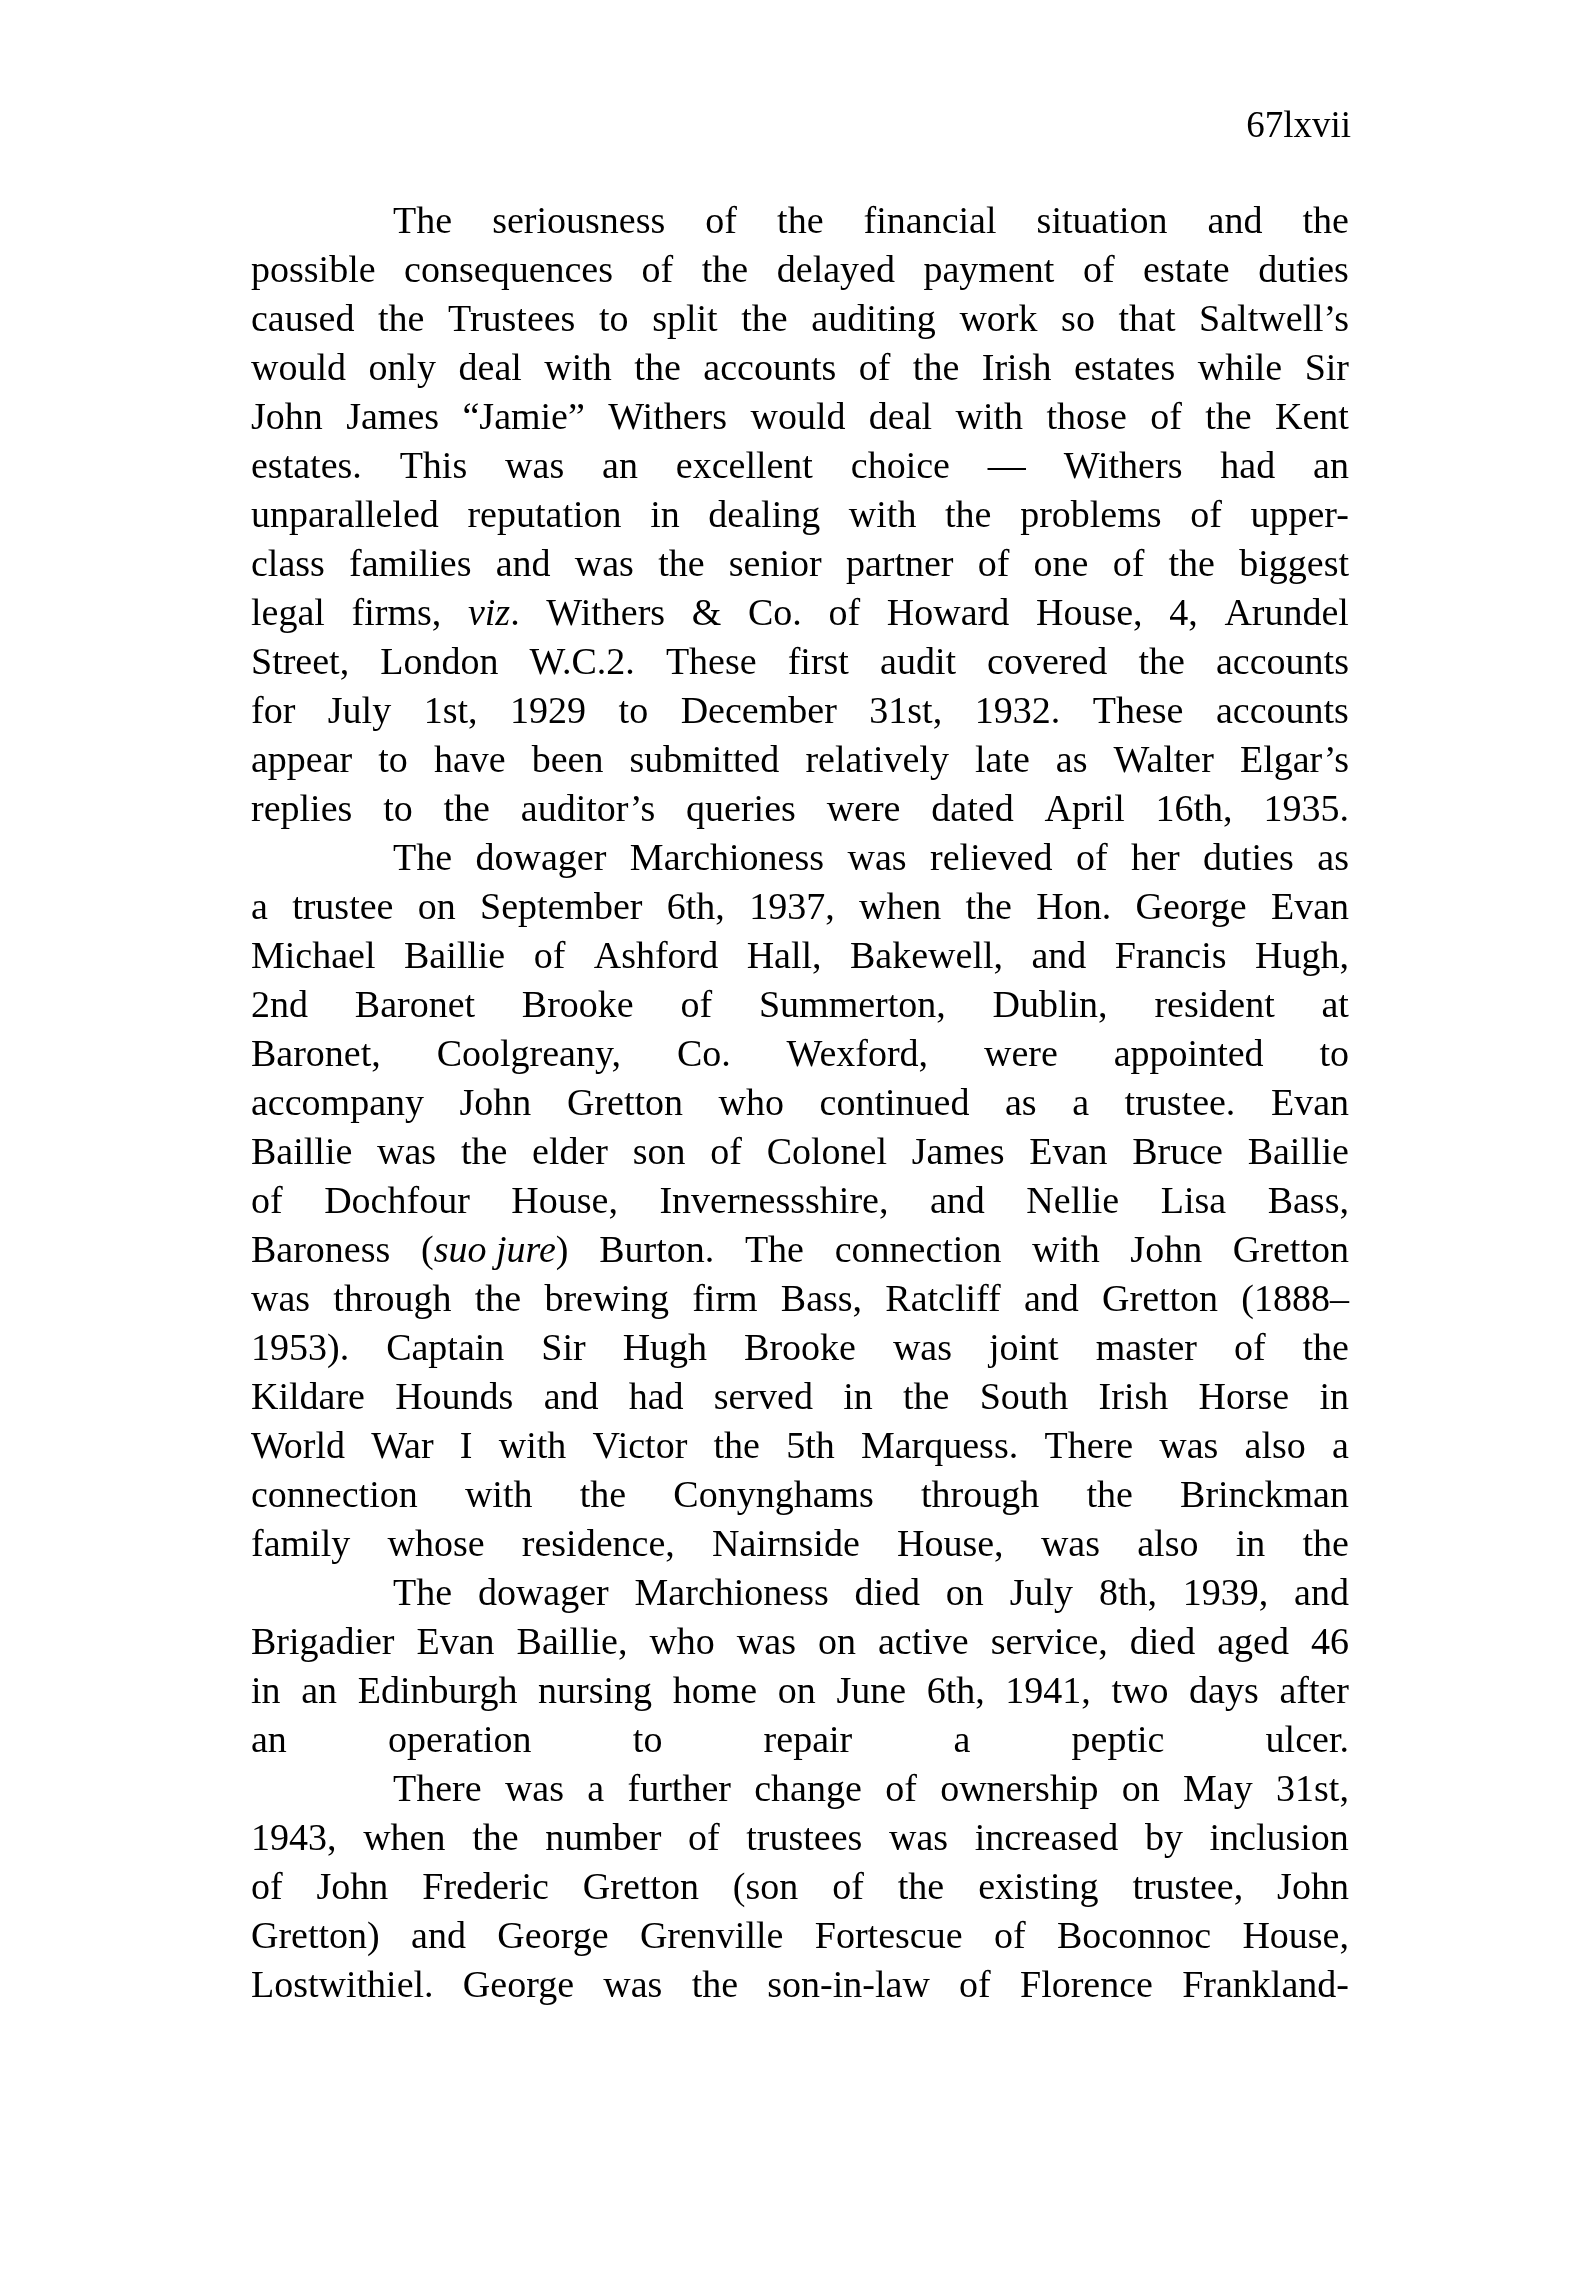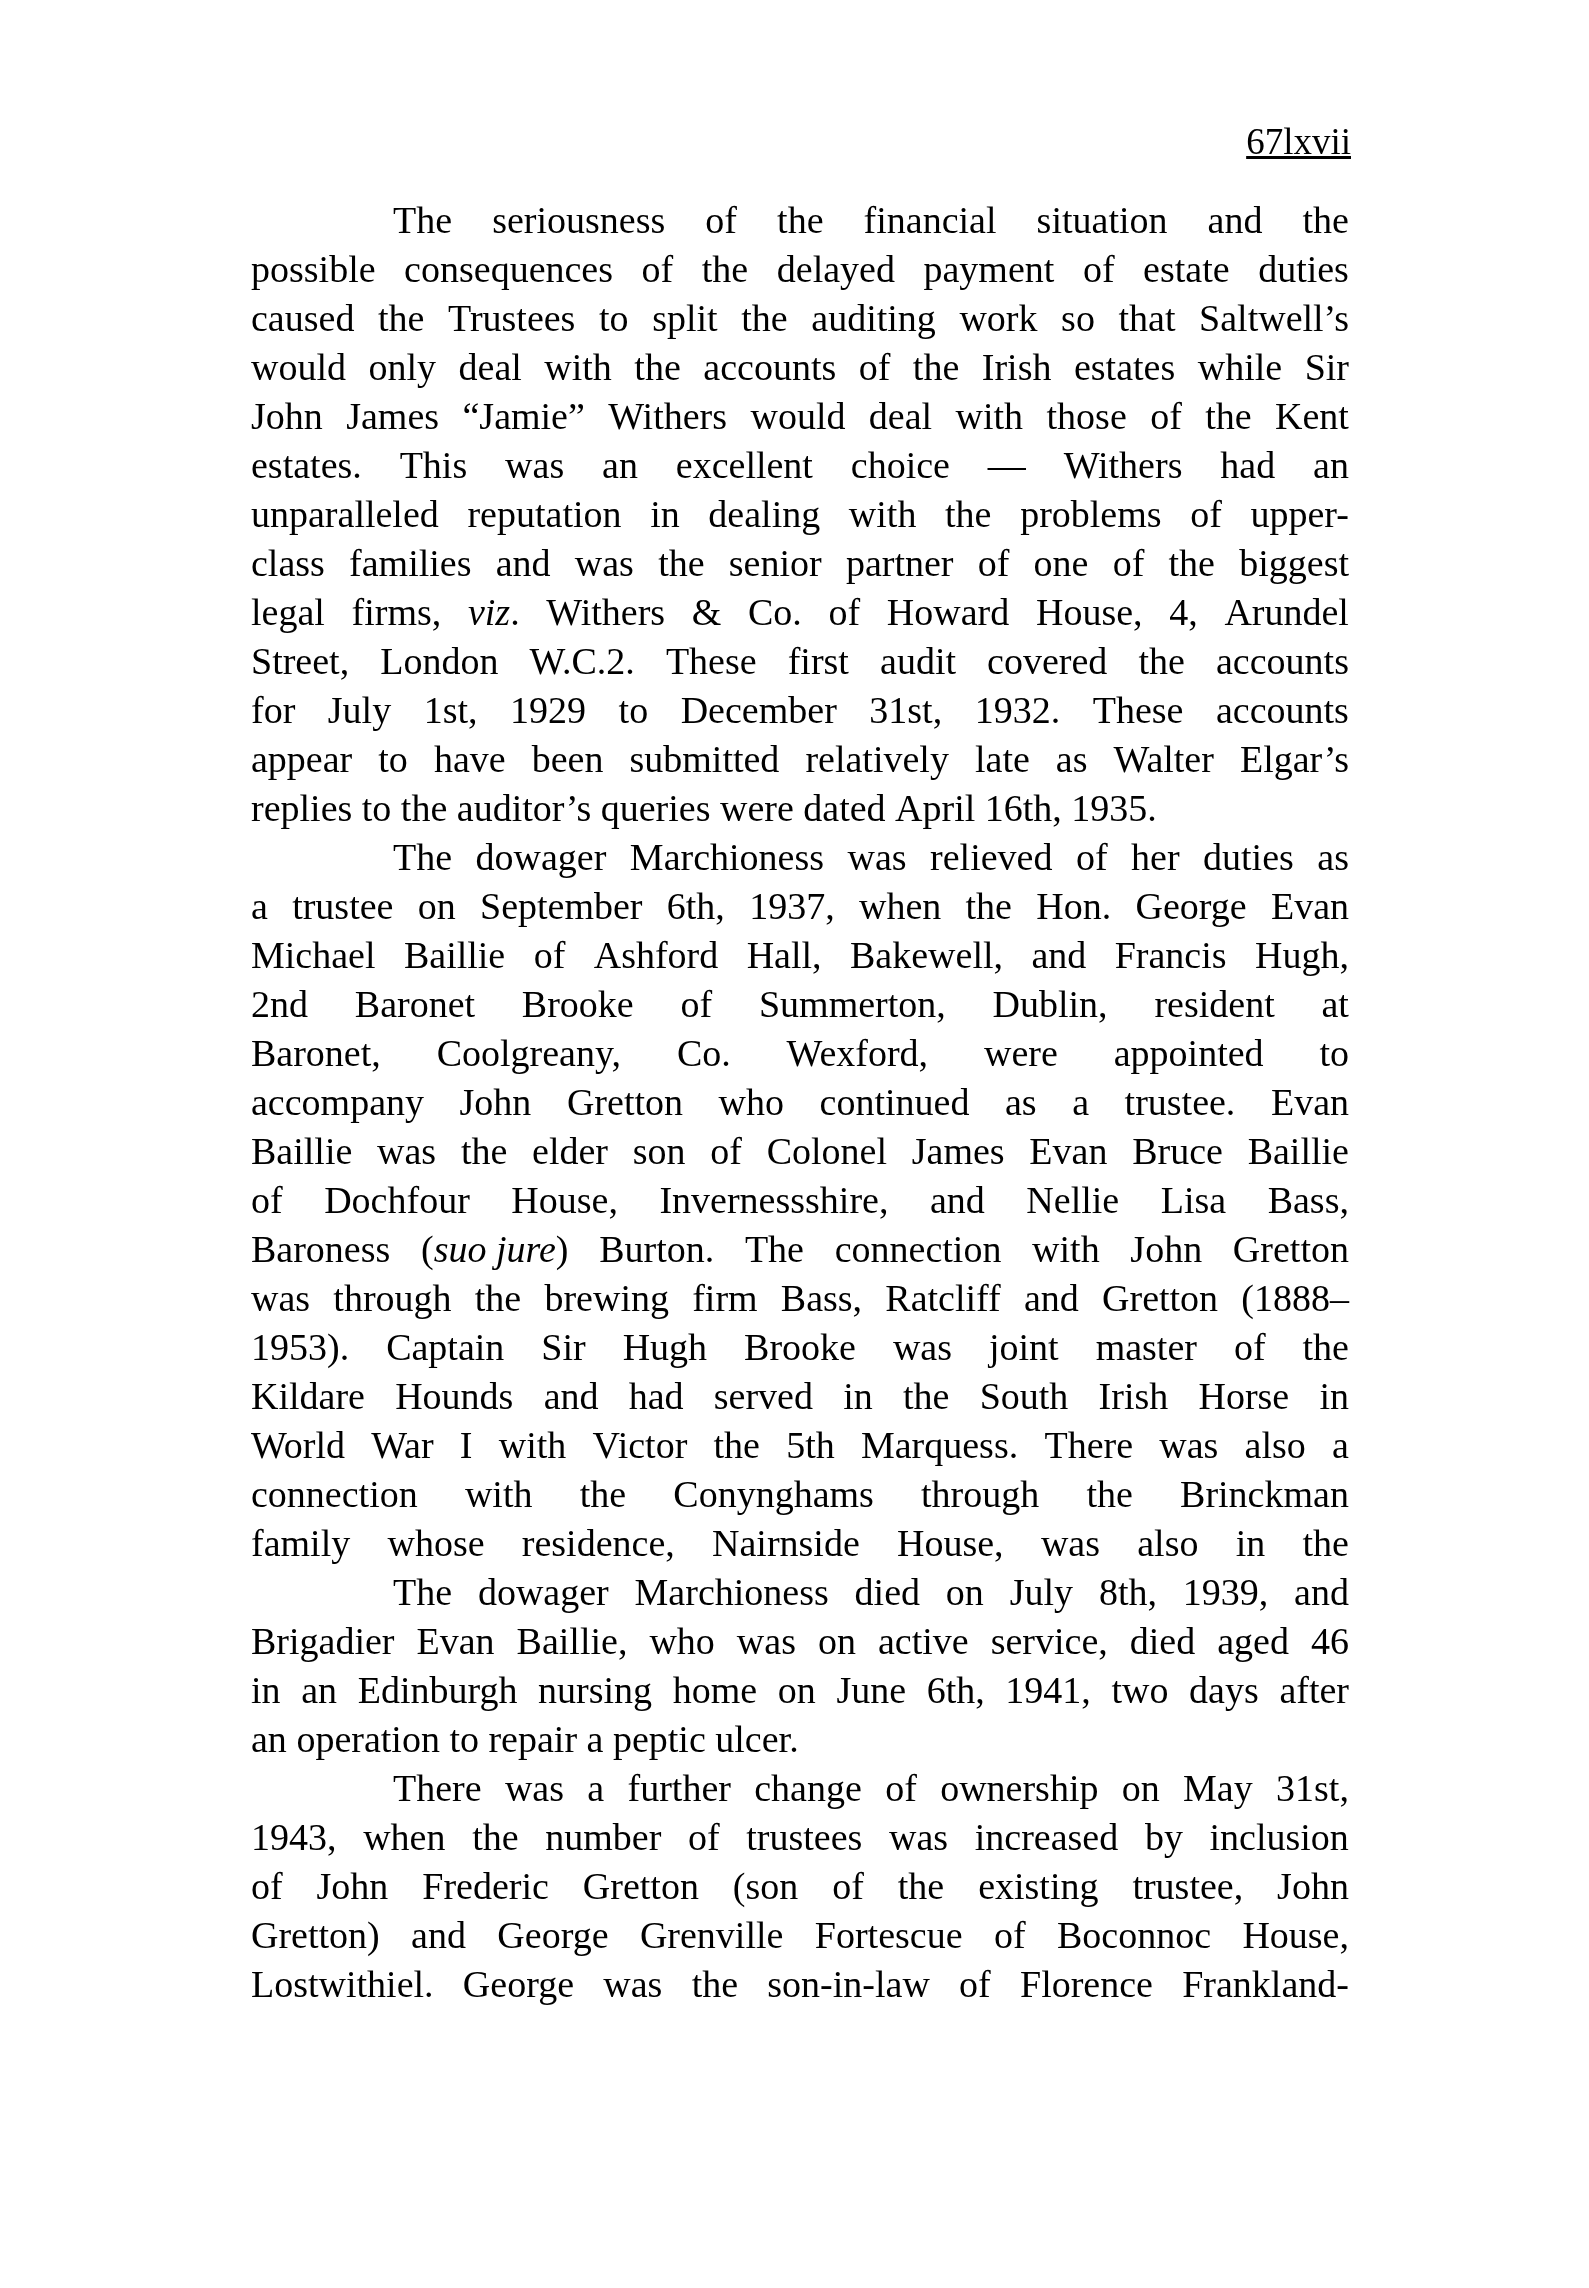--- a/index.html
+++ b/index.html
@@ -10,42 +10,41 @@
     body {
       width: 1589px;
       height: 2289px;
       position: relative;
       overflow: hidden;
       font-family: "Liberation Serif", "DejaVu Serif", serif;
       color: #000000;
     }
     .page-number {
       position: absolute;
-      top: 120px;
+      top: 103px;
       right: 238px;
       font-size: 37px;
       line-height: 44px;
       letter-spacing: 0px;
-      text-decoration: underline;
     }
     .body-text {
       position: absolute;
       top: 196px;
       left: 251px;
       width: 1098px;
       font-size: 38px;
       line-height: 49px;
     }
     
     .jline {
       display: flex;
       justify-content: space-between;
       white-space: pre;
     }
-    .jline.last { justify-content: flex-start; gap: 0.25em; }
+    .jline.last { justify-content: space-between; gap: 0.25em; }
   </style>
 </head>
 <body>
 
 <div>
   <div class="page-number">67lxvii</div>
   <div class="body-text" id="body-text">
       <div>
         <div class="jline" style="padding-left: 142px;"><span>The</span><span>seriousness</span><span>of</span><span>the</span><span>financial</span><span>situation</span><span>and</span><span>the</span></div>
         <div class="jline"><span>possible</span><span>consequences</span><span>of</span><span>the</span><span>delayed</span><span>payment</span><span>of</span><span>estate</span><span>duties</span></div>

